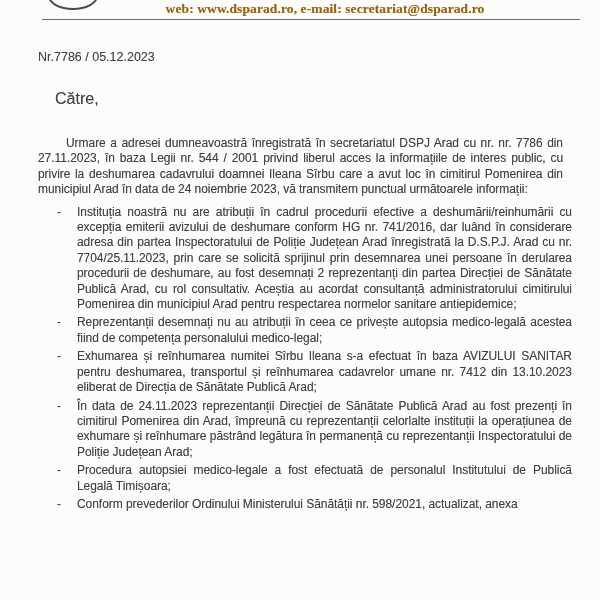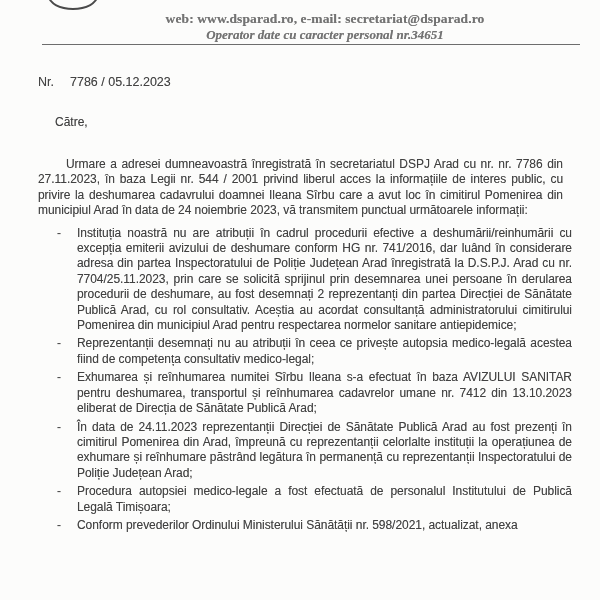--- a/index.html
+++ b/index.html
@@ -22,26 +22,26 @@
     position: absolute;
     left: 48px;
     top: -18px;
     width: 46px;
     height: 24px;
     border: 2.5px solid #4a4a4a;
     border-radius: 50%;
     background: #fcfcfb;
   }
   .hdr {
-    padding-top: 11px;
+    padding-top: 1px;
     margin-left: 150px;
     width: 350px;
     text-align: center;
     font-family: "Liberation Serif", serif;
-    color: #737373;
+    color: #a16207;
   }
   .hdr-web {
     font-size: 13.5px;
     font-weight: 600;
     letter-spacing: 0.1px;
     line-height: 16px;
   }
   .hdr-op {
     font-size: 13px;
     font-style: italic;
@@ -51,24 +51,24 @@
   .rule {
     margin: 2px 20px 0 42px;
     height: 0;
     border-top: 1.6px solid #6d6d6d;
   }
   .ref {
     margin: 30px 0 0 38px;
     font-size: 12.5px;
     color: #444;
   }
-  .ref-val { margin-left: 16px; }
+  .ref-val { }
   .salutation {
     margin: 26px 0 0 55px;
-    font-size: 12px;
+    font-size: 16px;
   }
   .recipient {
     margin: 10px 60px 0 38px;
     text-align: center;
     font-size: 12.6px;
     font-weight: bold;
     letter-spacing: 0.3px;
     color: #3a3a3a;
   }
   .intro {
@@ -100,21 +100,20 @@
 </style>
 </head>
 <body>
 
 <div class="page">
 
   <div class="seal-arc"></div>
 
   <div class="hdr">
     <div class="hdr-web">web: www.dsparad.ro,  e-mail:  secretariat@dsparad.ro</div>
-    <div class="hdr-op">Operator date cu caracter personal nr.34651</div>
   </div>
 
   <div class="rule"></div>
 
   <div class="ref">
     <span>Nr.</span><span class="ref-val">7786 / 05.12.2023</span>
   </div>
 
   <div class="salutation">Către,</div>
 
@@ -123,21 +122,21 @@
 
   <div class="bullets">
 
     <div class="bullet">
       <span class="marker">-</span>
       <span class="btext">Instituția noastră nu are atribuții în cadrul procedurii efective a deshumării/reinhumării cu excepția emiterii avizului de deshumare conform HG nr. 741/2016, dar luând în considerare adresa din partea Inspectoratului de Poliție Județean Arad înregistrată la D.S.P.J. Arad cu nr. 7704/25.11.2023, prin care se solicită sprijinul prin desemnarea unei persoane în derularea procedurii de deshumare, au fost desemnați 2 reprezentanți din partea Direcției de Sănătate Publică Arad, cu rol consultativ. Aceștia au acordat consultanță administratorului cimitirului Pomenirea din municipiul Arad pentru respectarea normelor sanitare antiepidemice;</span>
     </div>
 
     <div class="bullet">
       <span class="marker">-</span>
-      <span class="btext">Reprezentanții desemnați nu au atribuții în ceea ce privește autopsia medico-legală acestea fiind de competența consultativ medico-legal;</span>
+      <span class="btext">Reprezentanții desemnați nu au atribuții în ceea ce privește autopsia medico-legală acestea fiind de competența personalului medico-legal;</span>
     </div>
 
     <div class="bullet">
       <span class="marker">-</span>
       <span class="btext">Exhumarea și reînhumarea numitei Sîrbu Ileana s-a efectuat în baza AVIZULUI SANITAR pentru deshumarea, transportul și reînhumarea cadavrelor umane nr. 7412 din 13.10.2023 eliberat de Direcția de Sănătate Publică Arad;</span>
     </div>
 
     <div class="bullet">
       <span class="marker">-</span>
       <span class="btext">În data de 24.11.2023 reprezentanții Direcției de Sănătate Publică Arad au fost prezenți în cimitirul Pomenirea din Arad, împreună cu reprezentanții celorlalte instituții la operațiunea de exhumare și reînhumare păstrând legătura în permanență cu reprezentanții Inspectoratului de Poliție Județean Arad;</span>

